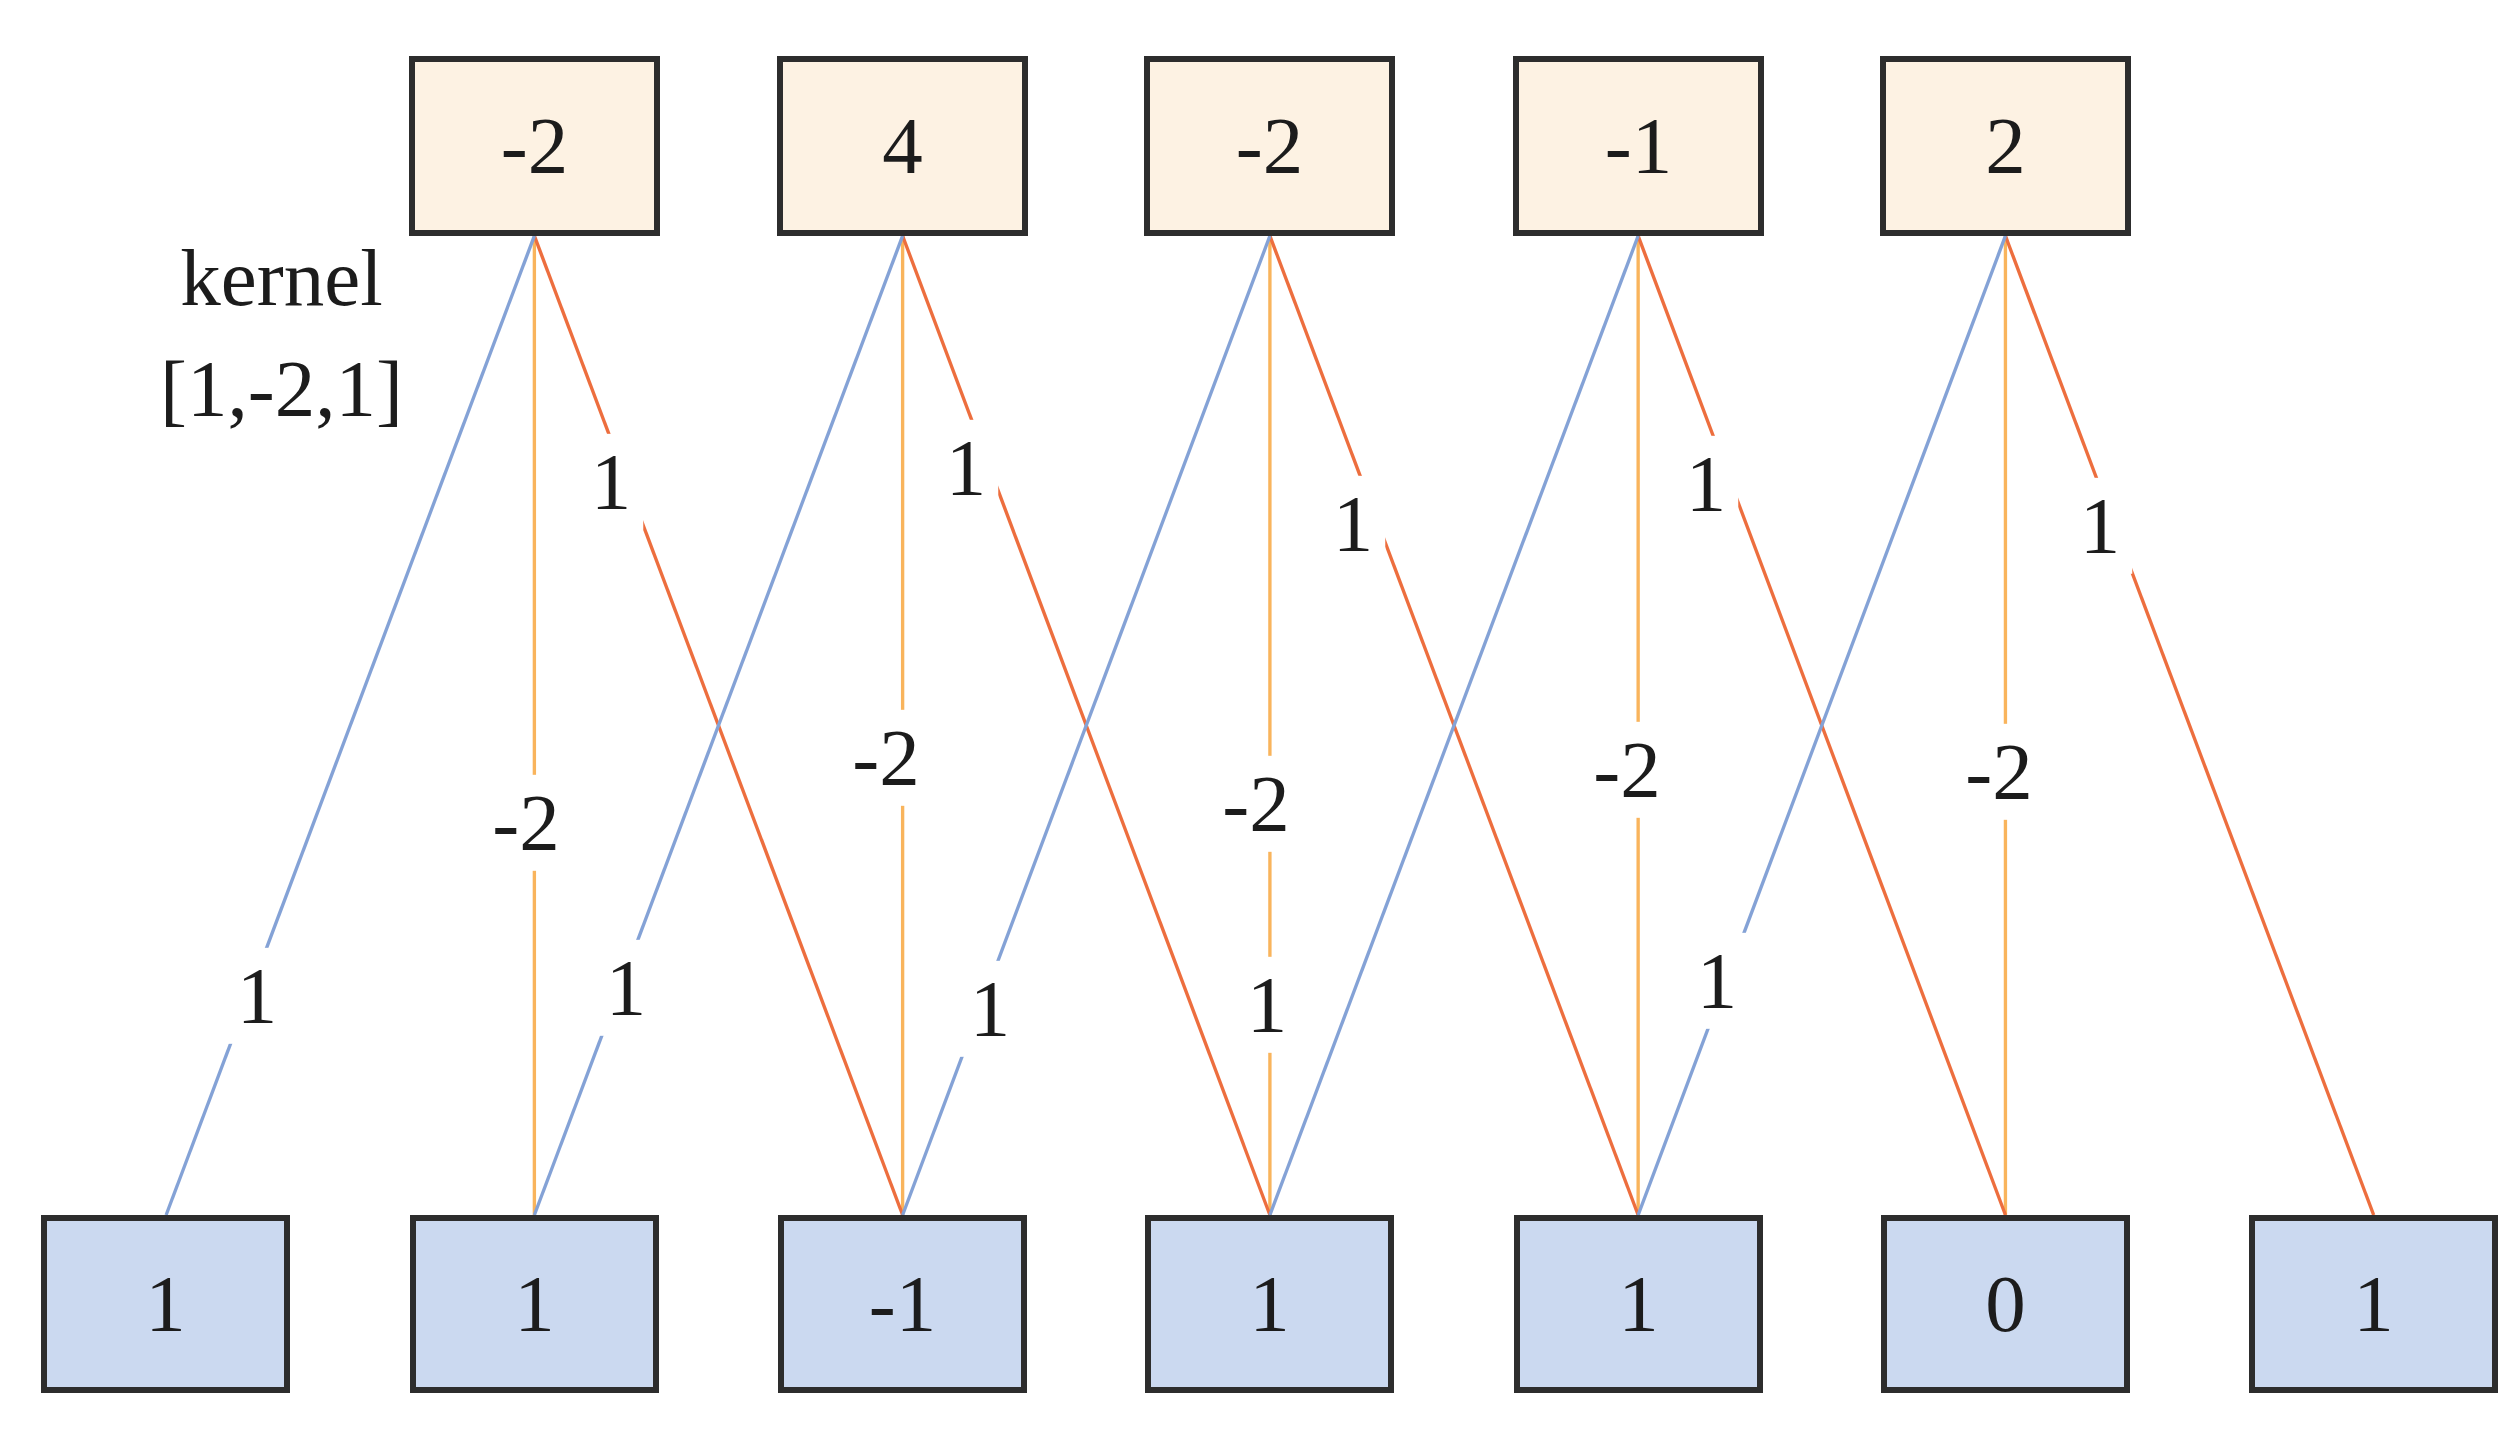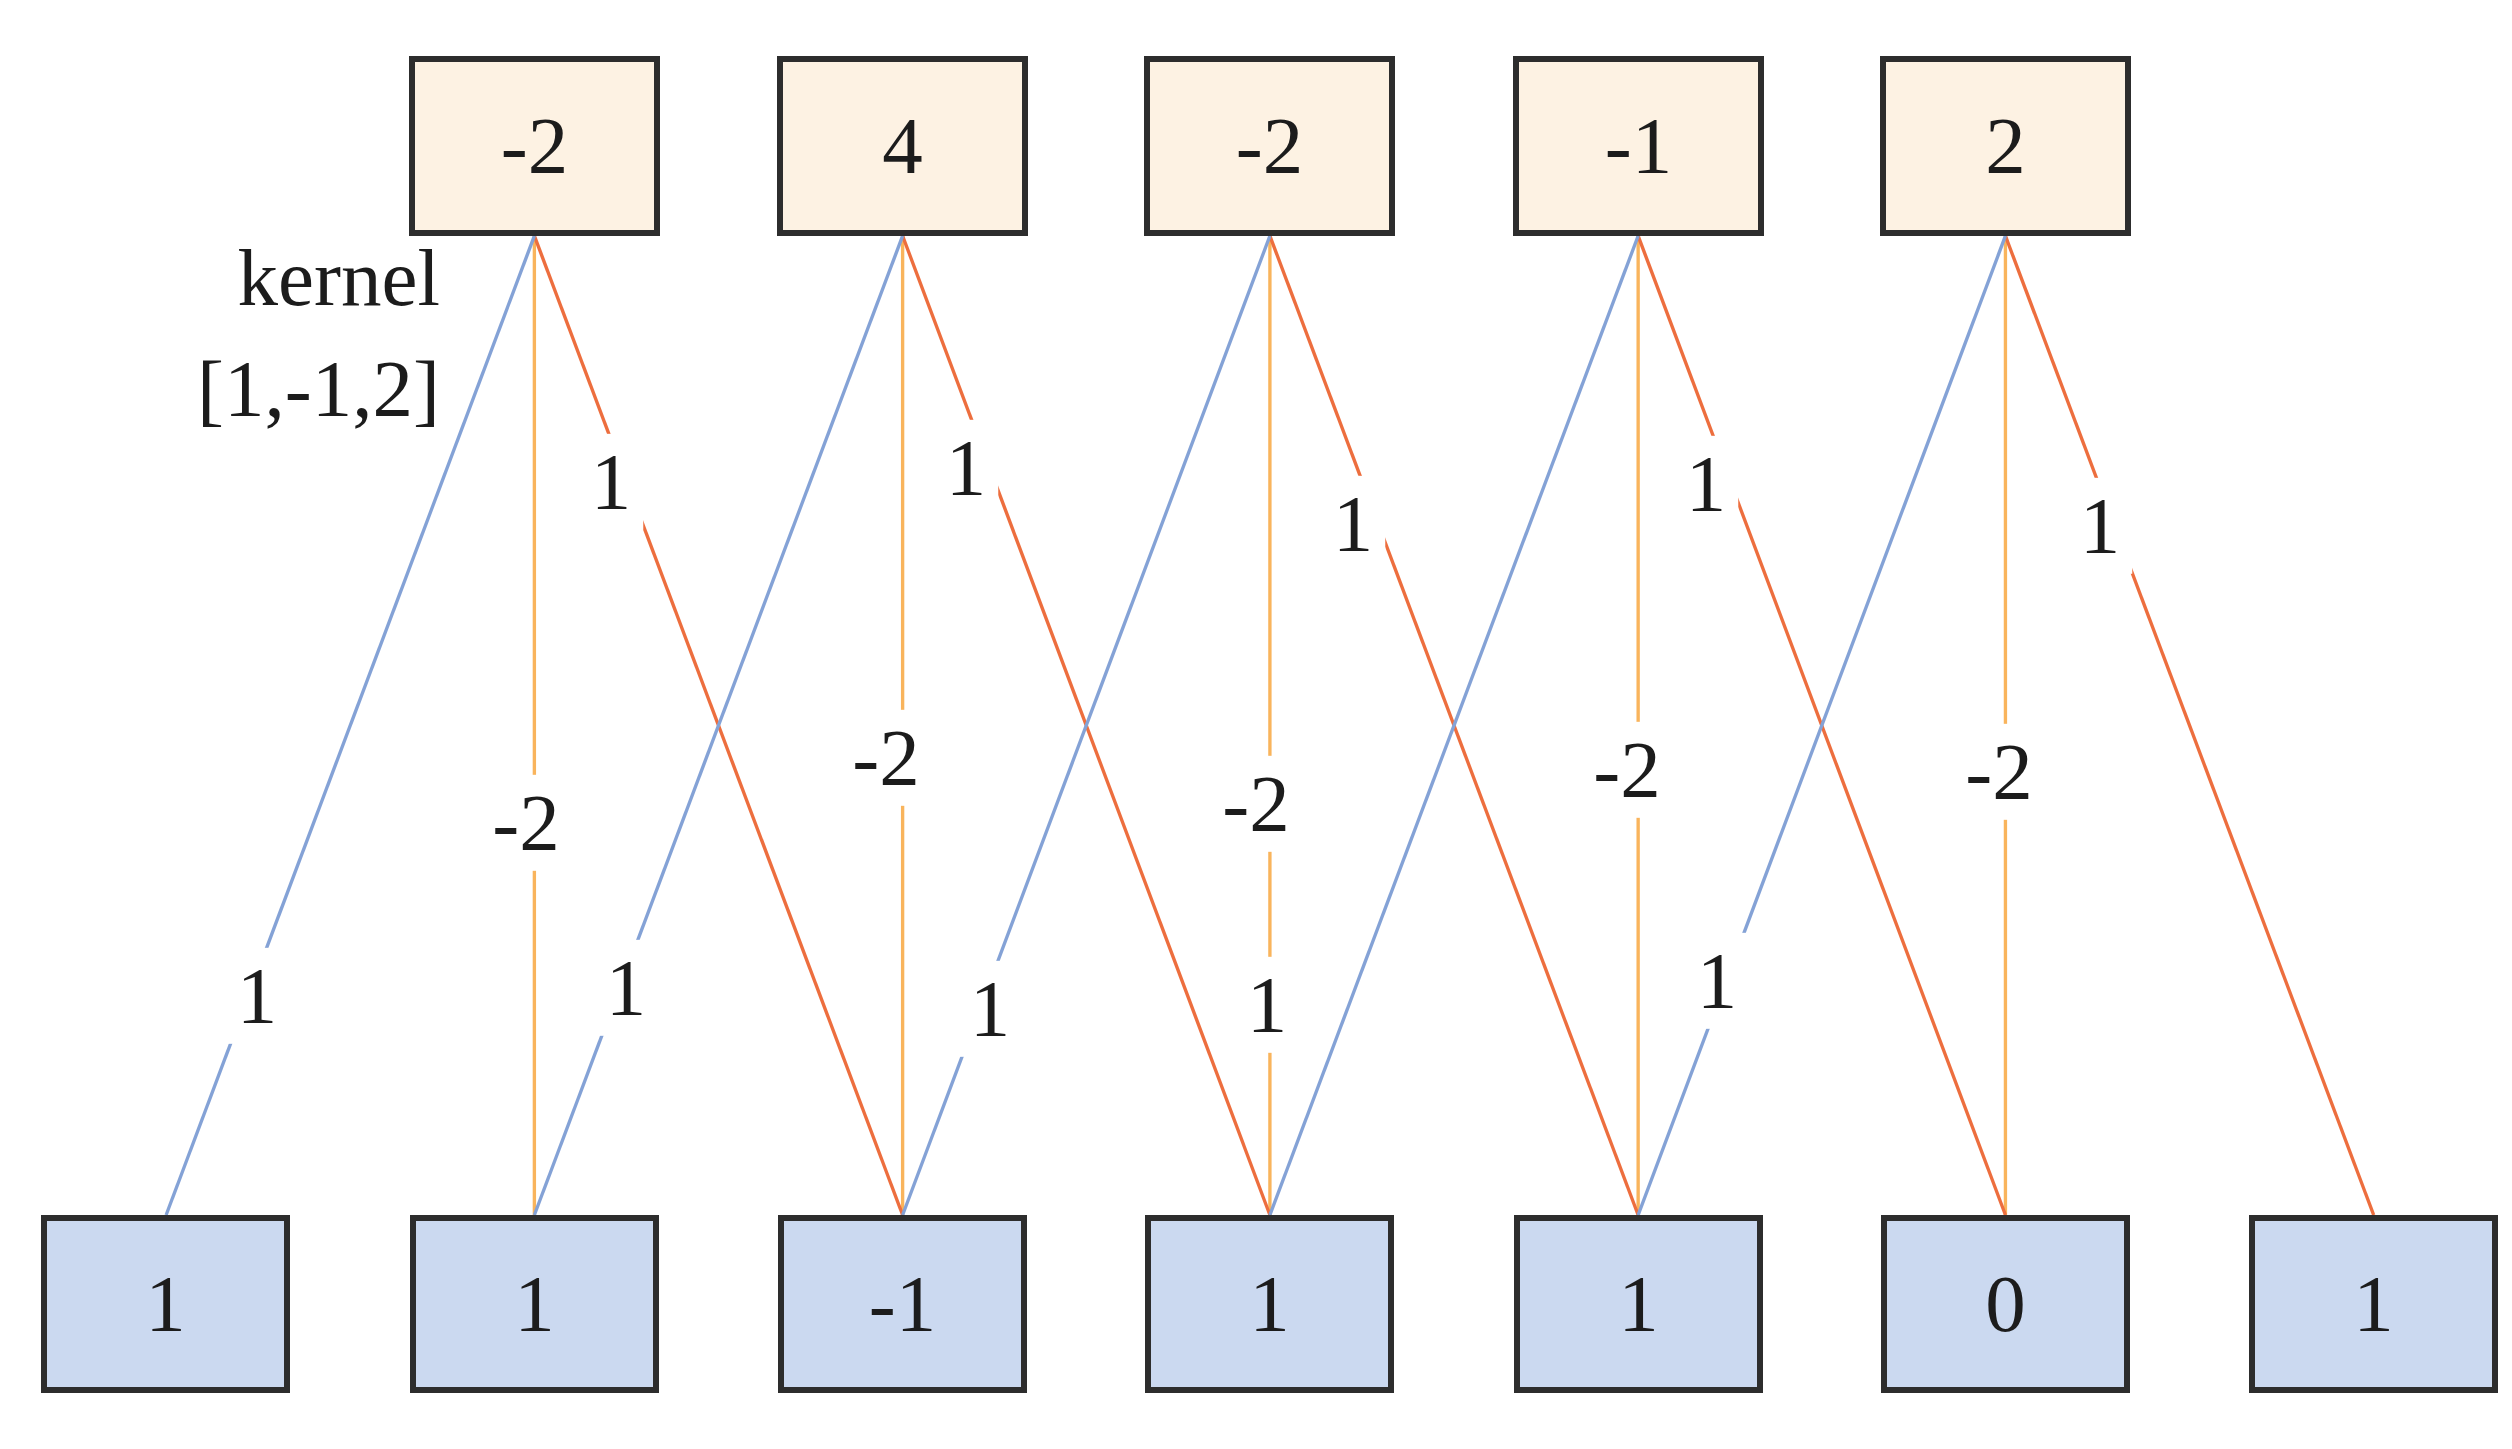--- a/index.html
+++ b/index.html
@@ -53,21 +53,21 @@
     font-size: 81px;
     line-height: 1;
     color: #1c1c1c;
     white-space: nowrap;
   }
   .kernel-block {
     position: absolute;
     left: 123px;
     top: 223px;
     width: 317px;
-    text-align: right;
+    text-align: center;
     font-size: 81px;
     line-height: 1.37;
     color: #1c1c1c;
   }
   .kernel-block .kernel-line {
     display: block;
   }
 </style>
 </head>
 <body>
@@ -86,21 +86,21 @@
       <line x1="2091" y1="246" x2="2475" y2="1267" stroke="#ed6e3e" stroke-width="3.5"></line>
       <line x1="557" y1="246" x2="173" y2="1267" stroke="#84a2d6" stroke-width="3.5"></line>
       <line x1="941" y1="246" x2="557" y2="1267" stroke="#84a2d6" stroke-width="3.5"></line>
       <line x1="1324" y1="246" x2="941" y2="1267" stroke="#84a2d6" stroke-width="3.5"></line>
       <line x1="1708" y1="246" x2="1324" y2="1267" stroke="#84a2d6" stroke-width="3.5"></line>
       <line x1="2091" y1="246" x2="1708" y2="1267" stroke="#84a2d6" stroke-width="3.5"></line>
     </svg>
 
   <div class="kernel-block">
     <span class="kernel-line">kernel</span>
-    <span class="kernel-line">[1,-1,2]</span>
+    <span class="kernel-line">[1,-2,1]</span>
   </div>
 
   <div id="boxes-root">
       <div class="node-box output-box" style="left: 409px;">
         <span>-2</span>
       </div>
       <div class="node-box output-box" style="left: 777px;">
         <span>4</span>
       </div>
       <div class="node-box output-box" style="left: 1144px;">

